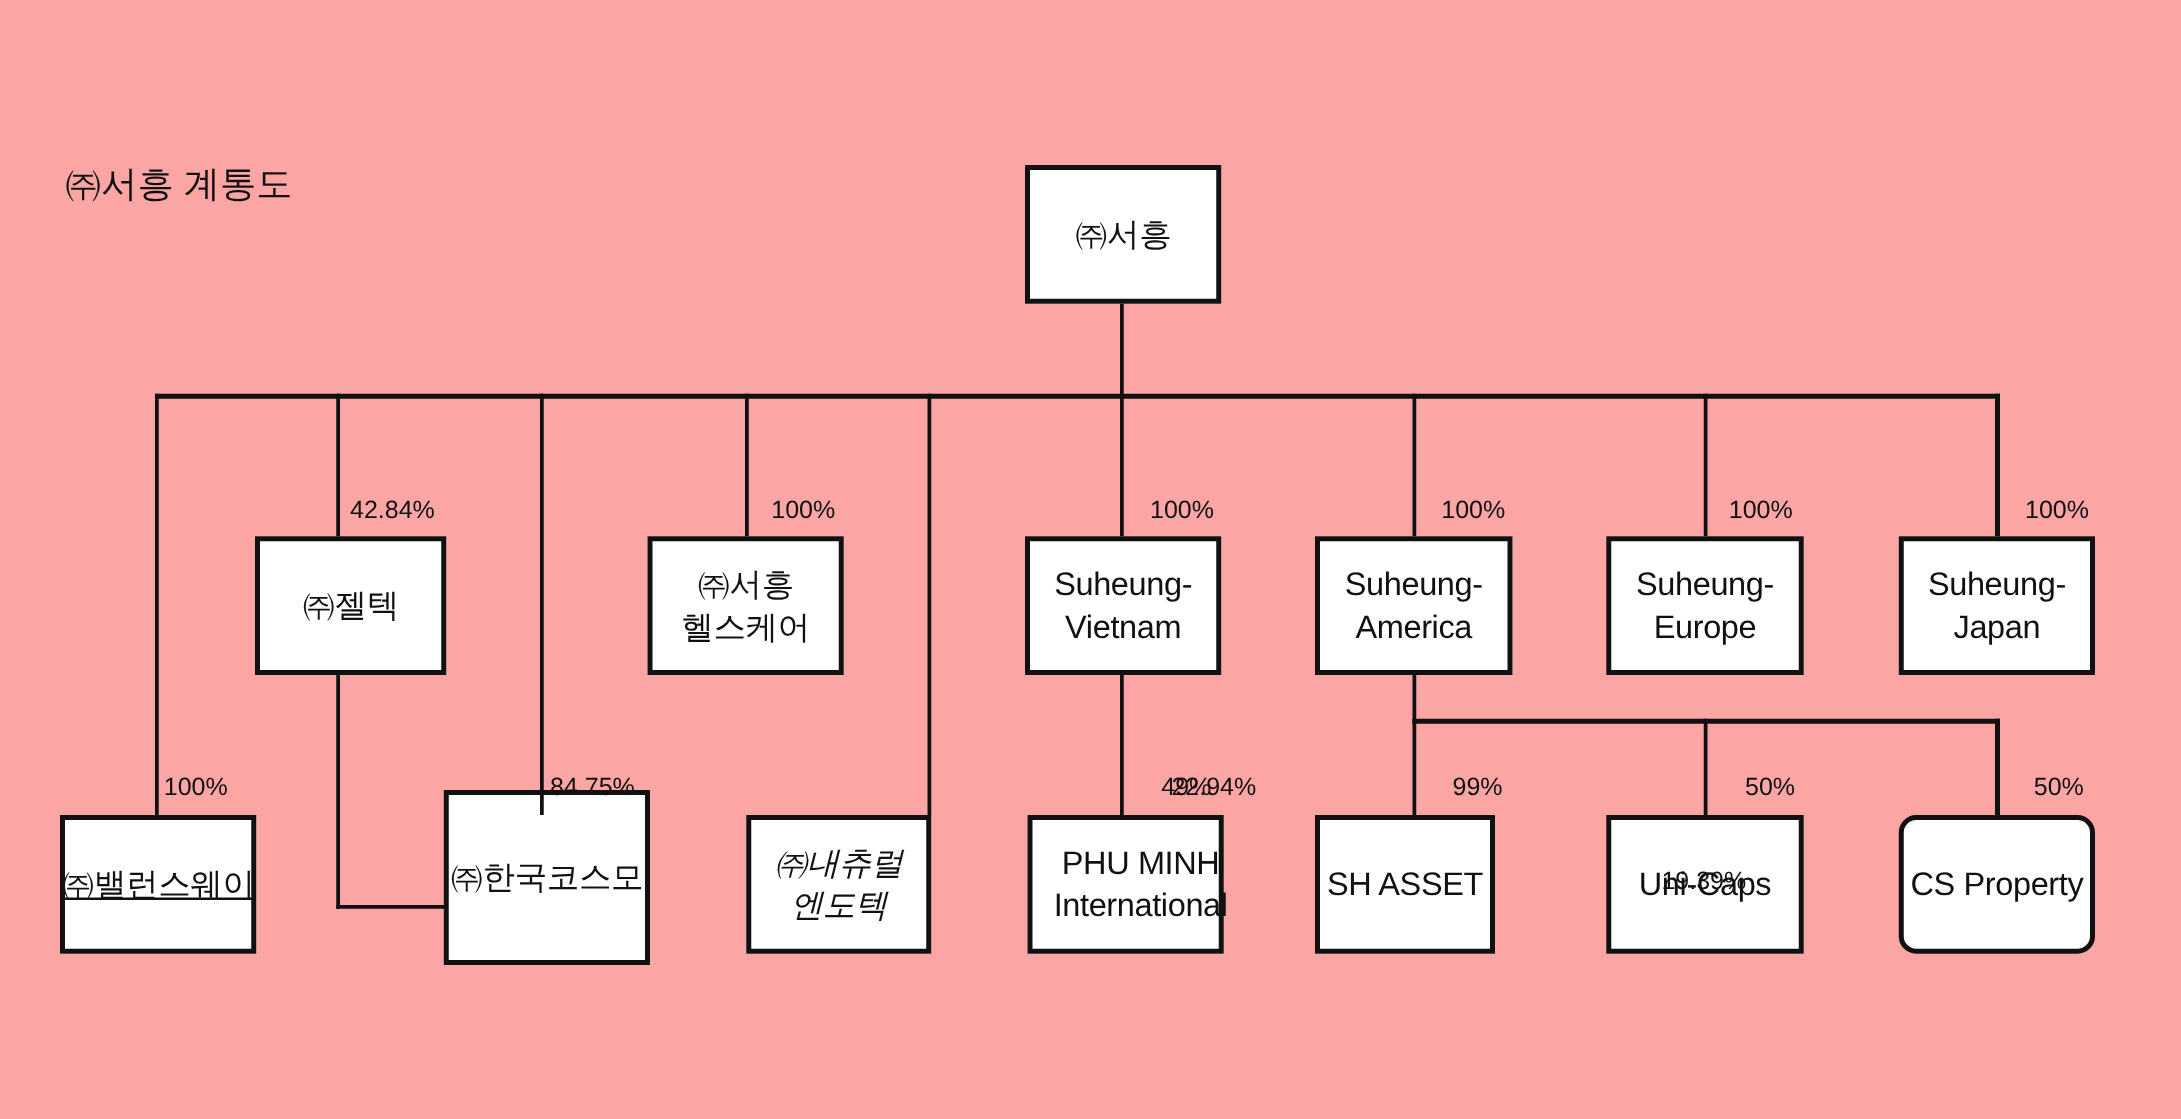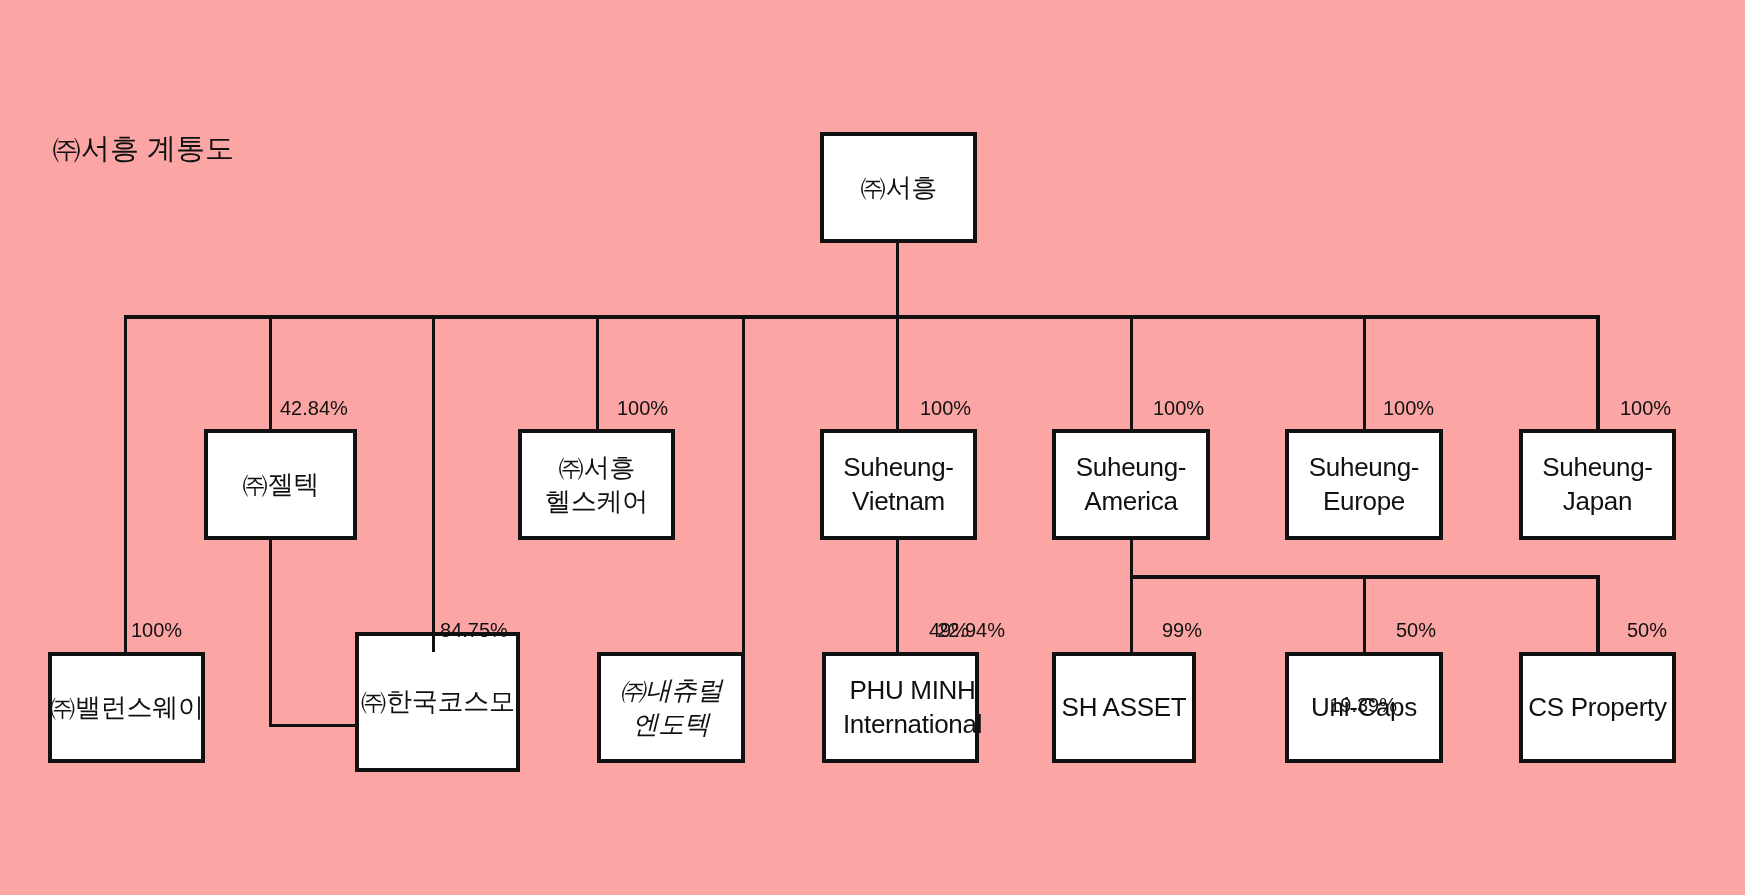--- a/index.html
+++ b/index.html
@@ -48,21 +48,21 @@
 <body>
 
 <div class="canvas">
   <div class="title">
     <div>㈜서흥 계통도</div>
   </div>
   <div id="chart-layer">
       <div class="node" style="left: 820px; top: 132px; width: 157px; height: 111px;">
         <span class="node-line">㈜서흥</span>
       </div>
-      <div class="node" style="left: 48px; top: 652px; width: 157px; height: 111px;">
+      <div class="node" style="left: 48px; top: 652px; width: 157px; height: 111px; text-decoration: underline;">
         <span class="node-line">㈜밸런스웨이</span>
       </div>
       <span class="pct" style="left: 131px; top: 620px;">100%</span>
       <div class="node" style="left: 204px; top: 429px; width: 153px; height: 111px;">
         <span class="node-line">㈜젤텍</span>
       </div>
       <span class="pct" style="left: 280px; top: 398px;">42.84%</span>
       <div class="node" style="left: 355px; top: 632px; width: 165px; height: 140px;">
         <span class="node-line">㈜한국코스모</span>
       </div>
@@ -103,21 +103,21 @@
       </div>
       <span class="pct" style="left: 929px; top: 620px;">49%</span>
       <div class="node" style="left: 1052px; top: 652px; width: 144px; height: 111px;">
         <span class="node-line">SH ASSET</span>
       </div>
       <span class="pct" style="left: 1162px; top: 620px;">99%</span>
       <div class="node" style="left: 1285px; top: 652px; width: 158px; height: 111px;">
         <span class="node-line">Uni-Caps</span>
       </div>
       <span class="pct" style="left: 1396px; top: 620px;">50%</span>
-      <div class="node" style="left: 1519px; top: 652px; width: 157px; height: 111px;">
+      <div class="node" style="left: 1519px; top: 652px; width: 157px; height: 111px; border-radius: 14px;">
         <span class="node-line">CS Property</span>
       </div>
       <span class="pct" style="left: 1627px; top: 620px;">50%</span>
       <span class="pct" style="right: 348px; top: 695px;">19.39%</span>
       <div class="line" style="left: 896px; top: 243px; width: 3px; height: 76px;"></div>
       <div class="line" style="left: 124px; top: 315px; width: 1476px; height: 4px;"></div>
       <div class="line" style="left: 124px; top: 315px; width: 3px; height: 337px;"></div>
       <div class="line" style="left: 269px; top: 315px; width: 3px; height: 114px;"></div>
       <div class="line" style="left: 432px; top: 315px; width: 3px; height: 337px;"></div>
       <div class="line" style="left: 596px; top: 315px; width: 3px; height: 114px;"></div>

